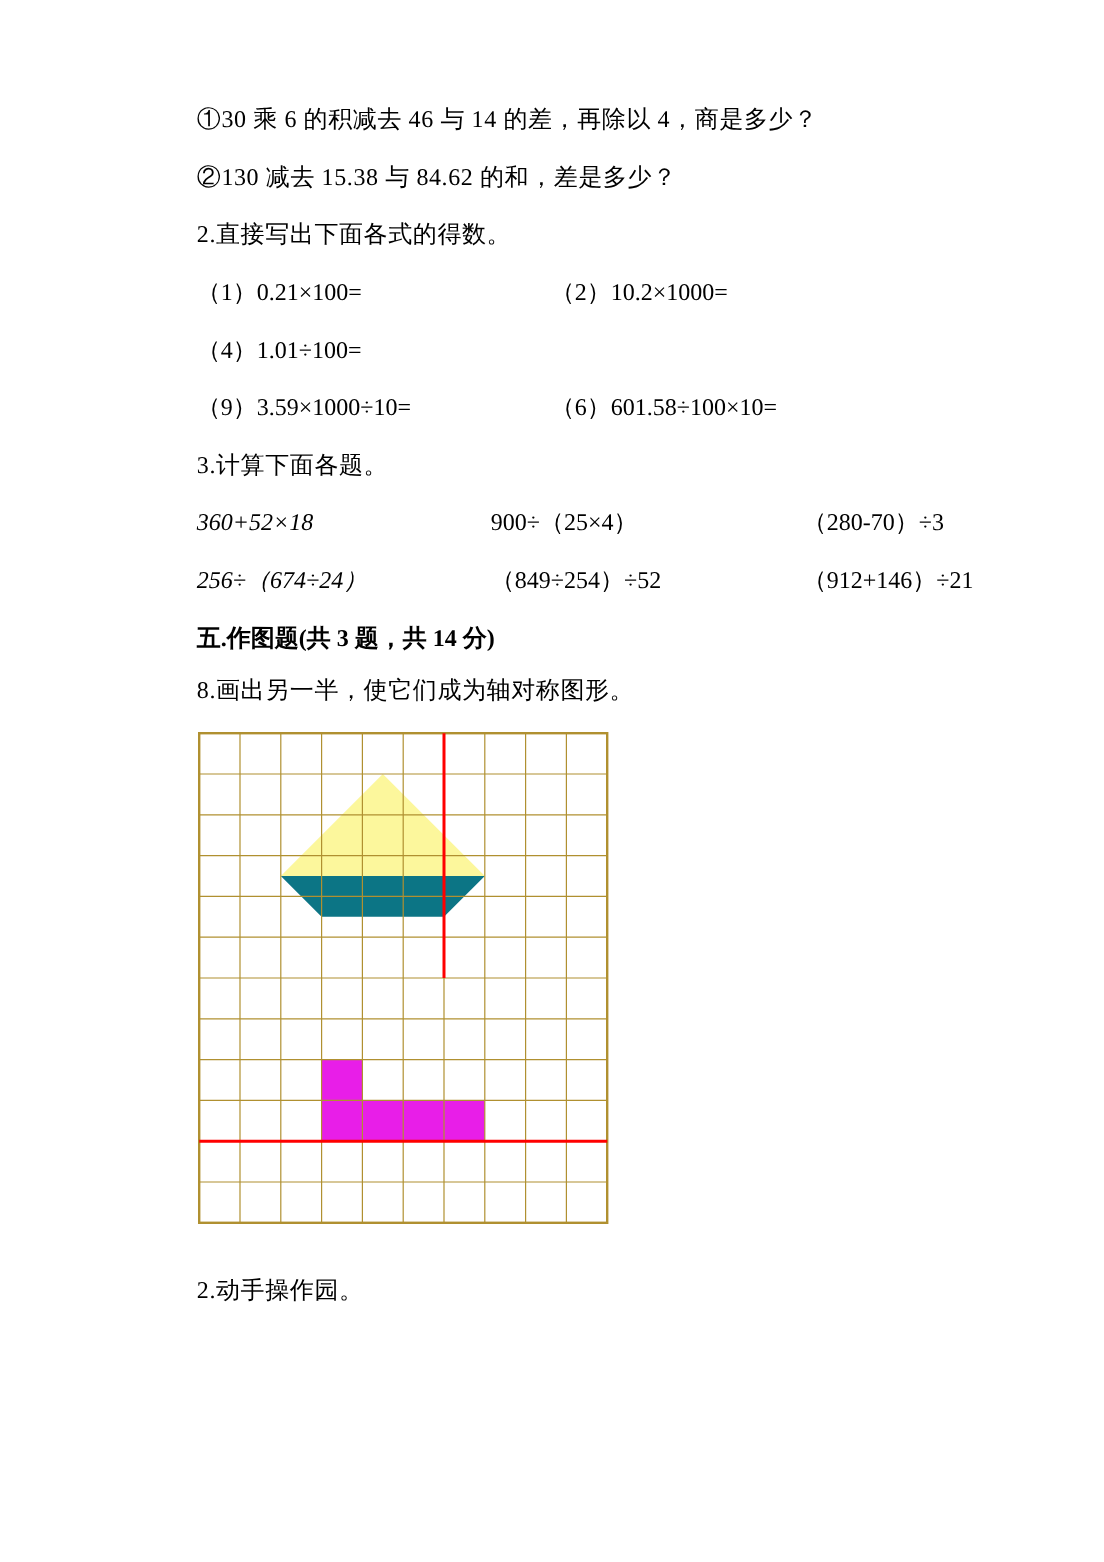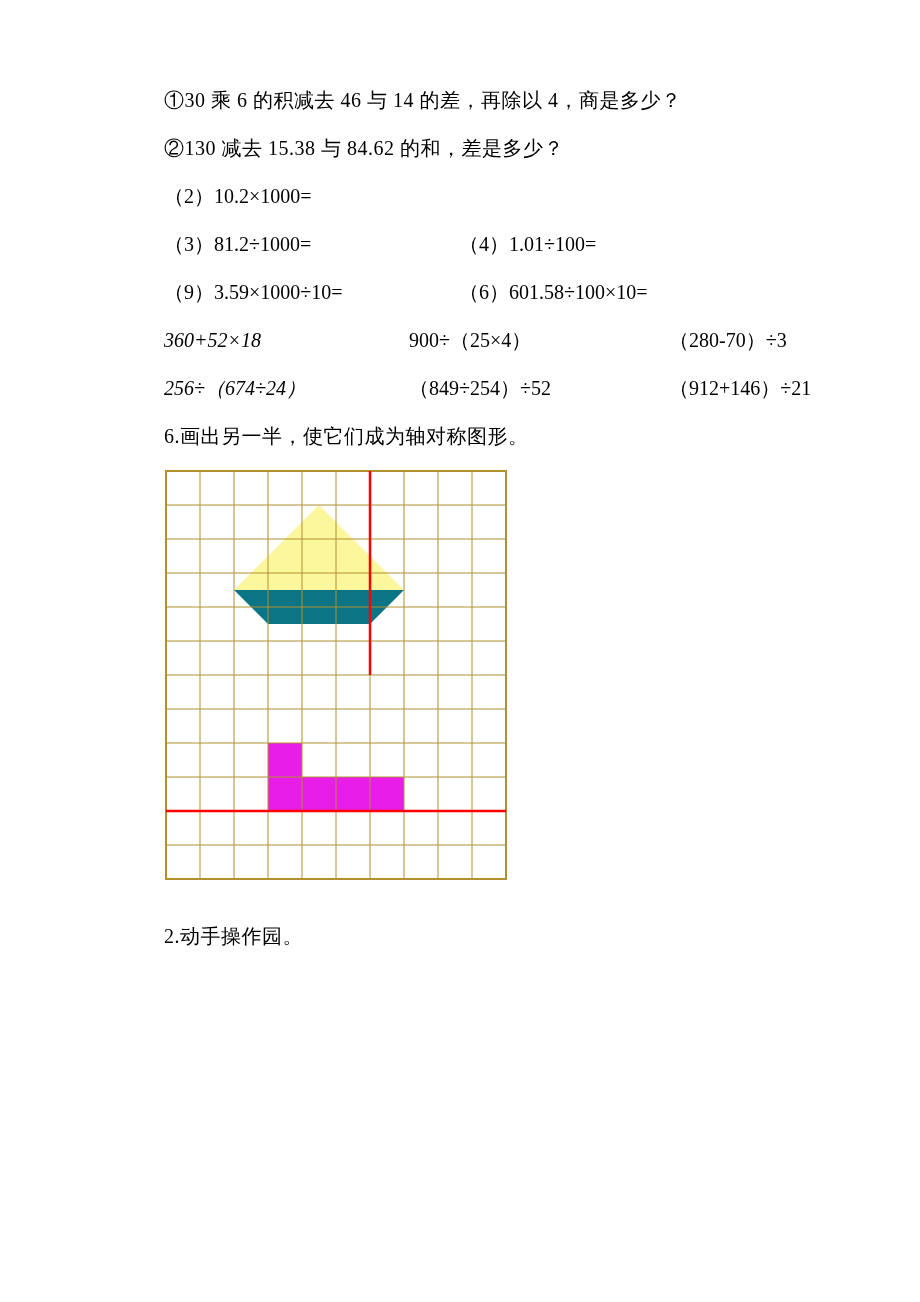--- a/index.html
+++ b/index.html
@@ -44,46 +44,49 @@
     display: block;
   }
 </style>
 </head>
 <body>
 
 <div class="page">
 
   <p class="para">①30 乘 6 的积减去 46 与 14 的差，再除以 4，商是多少？</p>
   <p class="para">②130 减去 15.38 与 84.62 的和，差是多少？</p>
+  <p class="para">2.直接写出下面各式的得数。</p>
 
   <div class="row">
+    <div class="cell w1">（1）0.21×100=</div>
     <div class="cell">（2）10.2×1000=</div>
   </div>
   <div class="row">
-    <div class="cell w1">（3）81.2÷1000=</div>
     <div class="cell">（4）1.01÷100=</div>
   </div>
   <div class="row">
     <div class="cell w1">（9）3.59×1000÷10=</div>
     <div class="cell">（6）601.58÷100×10=</div>
   </div>
 
+  <p class="para">3.计算下面各题。</p>
 
   <div class="row">
     <div class="cell wa">360+52×18</div>
     <div class="cell wb">900÷（25×4）</div>
     <div class="cell">（280-70）÷3</div>
   </div>
   <div class="row">
     <div class="cell wa">256÷（674÷24）</div>
     <div class="cell wb">（849÷254）÷52</div>
     <div class="cell">（912+146）÷21</div>
   </div>
 
-  <p class="para">6.画出另一半，使它们成为轴对称图形。</p>
+  <p class="heading">五.作图题(共 3 题，共 14 分)</p>
+  <p class="para">8.画出另一半，使它们成为轴对称图形。</p>
 
   <div class="grid-wrap">
     <svg class="grid" width="344" height="412" viewBox="0 0 344 412">
 
       <rect x="0" y="0" width="344" height="412" fill="#ffffff"></rect>
 
       <polygon points="155,36 70,121 240,121" fill="#fcf79c"></polygon>
       <polygon points="70,121 240,121 206,155 104,155" fill="#0c7585"></polygon>
 
       <rect x="104" y="274" width="34" height="34" fill="#e81ee8"></rect>

